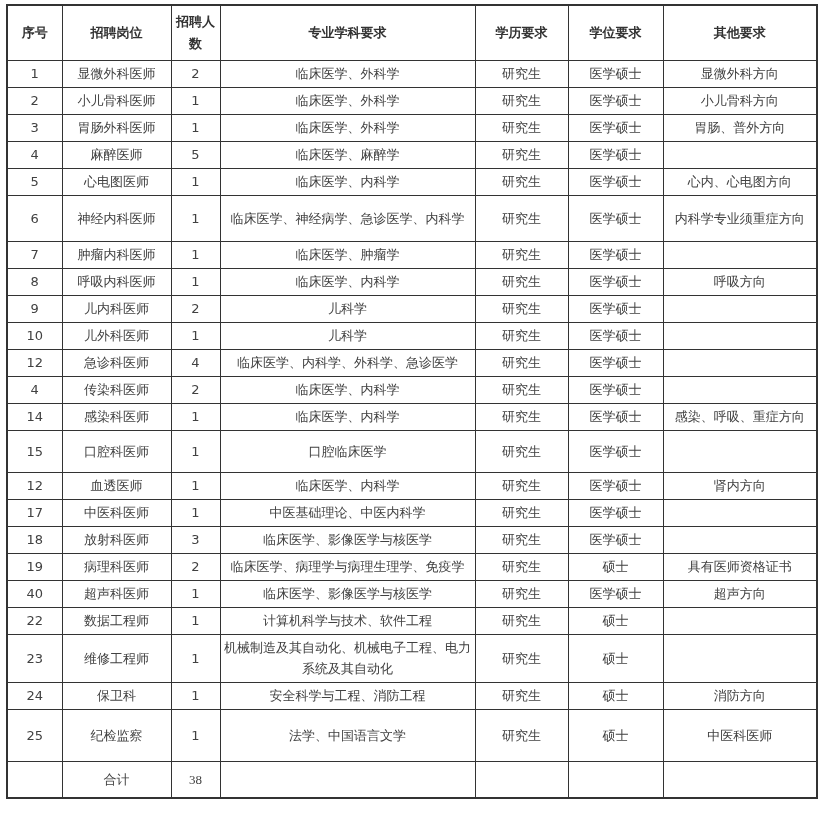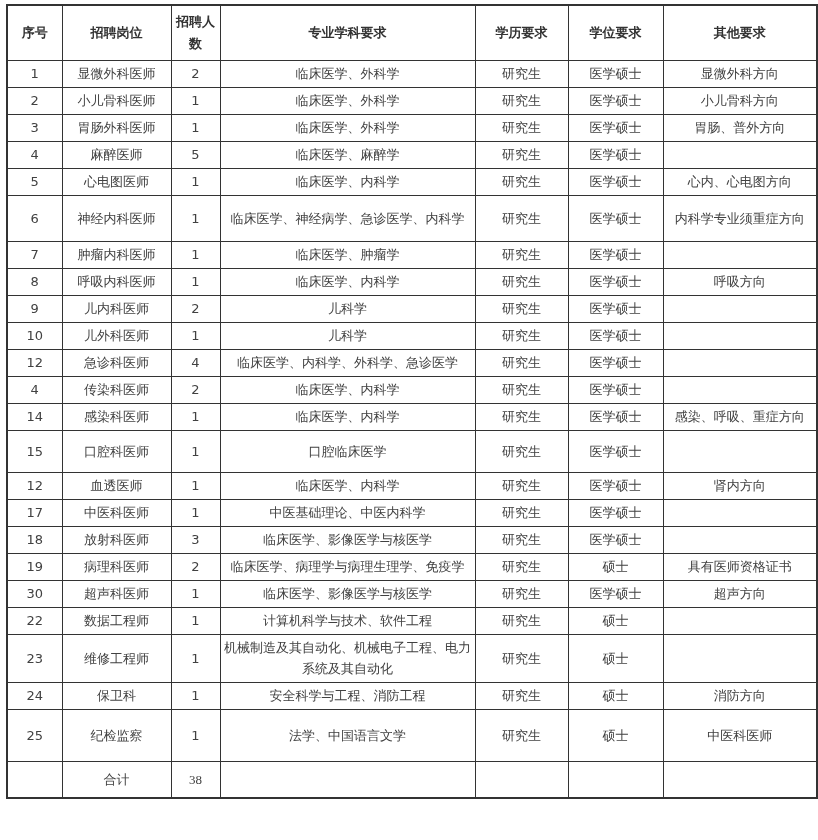--- a/index.html
+++ b/index.html
@@ -238,21 +238,21 @@
         <tr>
           <td>19</td>
           <td>病理科医师</td>
           <td>2</td>
           <td>临床医学、病理学与病理生理学、免疫学</td>
           <td>研究生</td>
           <td>硕士</td>
           <td>具有医师资格证书</td>
         </tr>
         <tr>
-          <td>30</td>
+          <td>40</td>
           <td>超声科医师</td>
           <td>1</td>
           <td>临床医学、影像医学与核医学</td>
           <td>研究生</td>
           <td>医学硕士</td>
           <td>超声方向</td>
         </tr>
         <tr>
           <td>22</td>
           <td>数据工程师</td>

